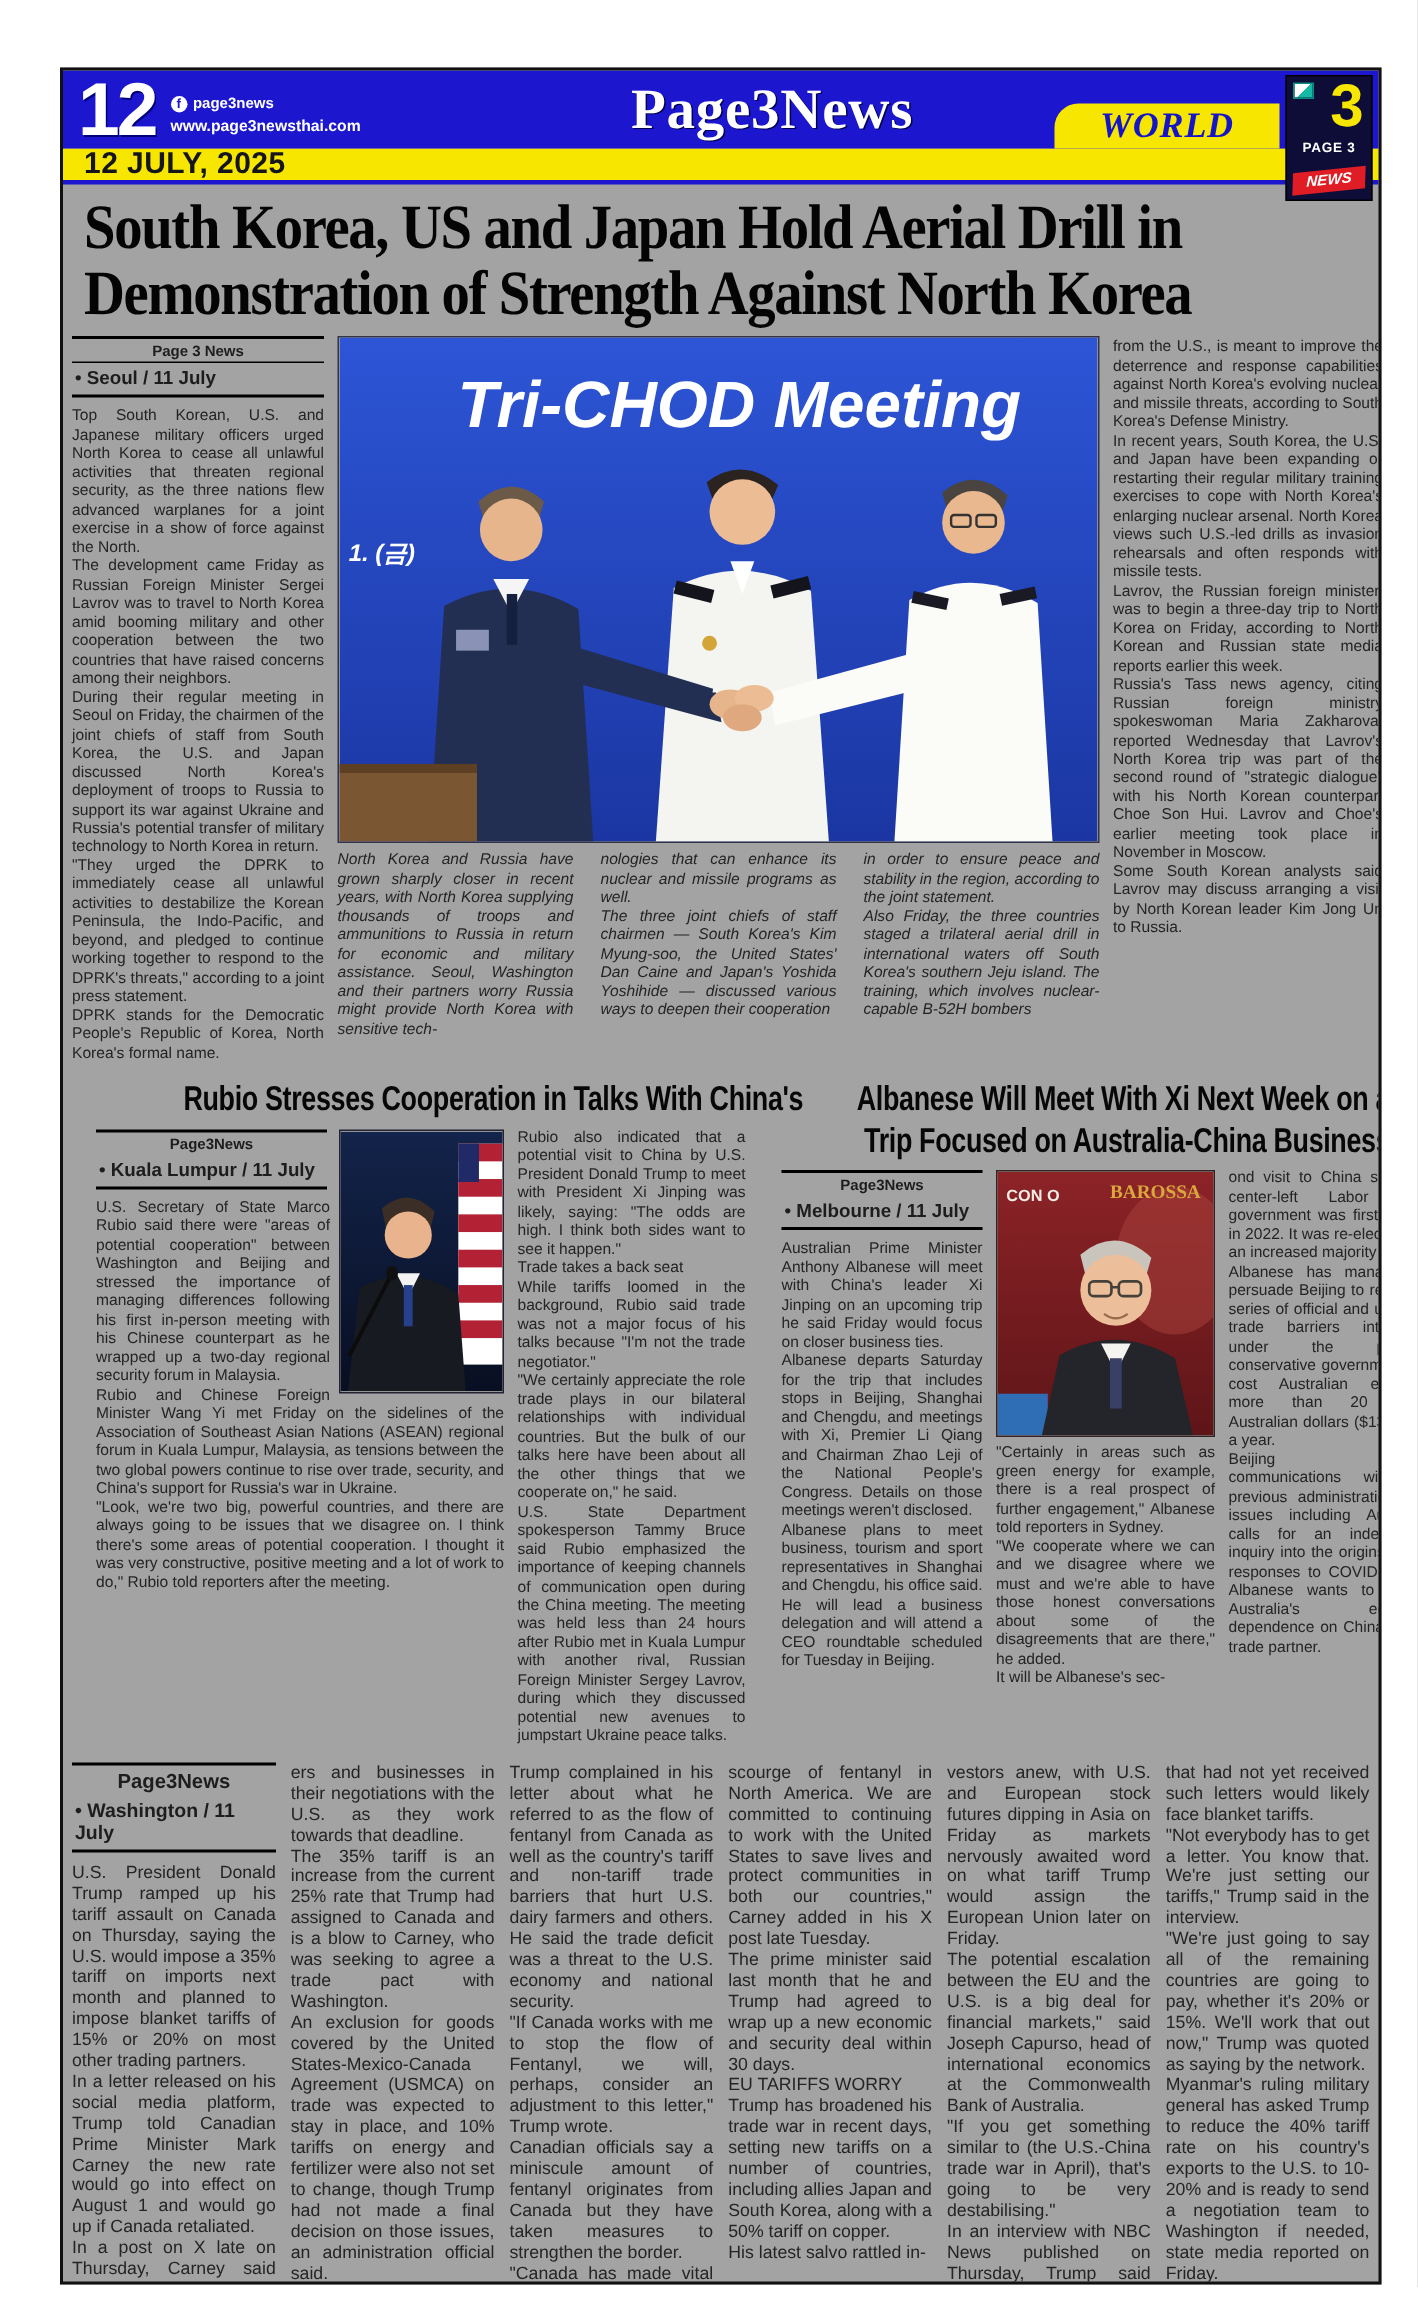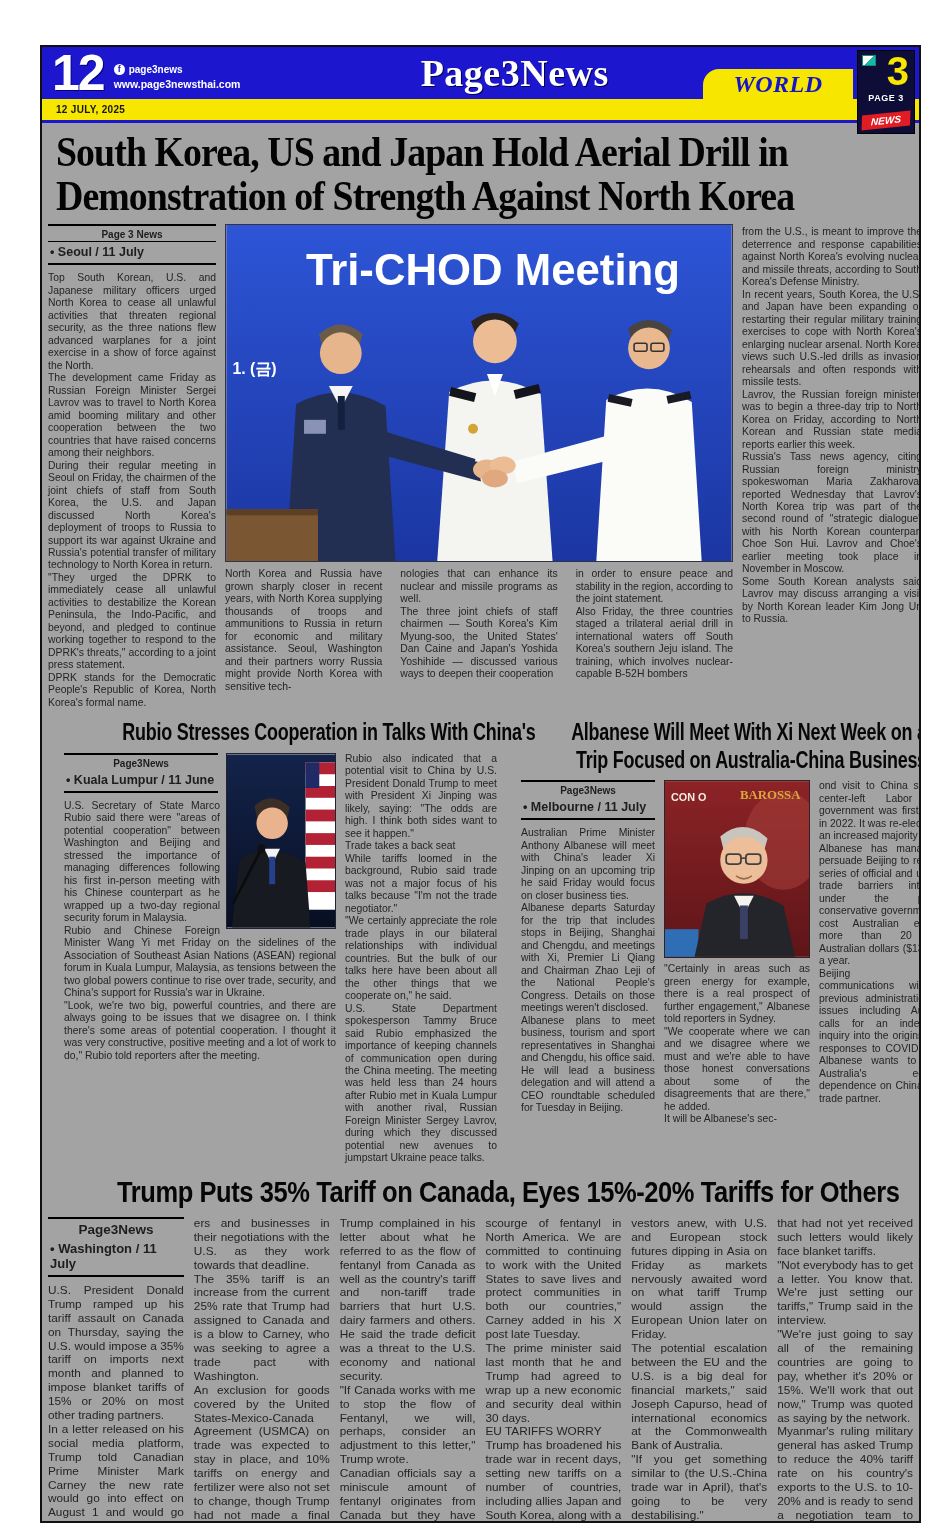--- a/index.html
+++ b/index.html
@@ -42,21 +42,21 @@
     display:flex; align-items:center; justify-content:center; padding: 0 18px;
   }
   .world-tab span {
     font-family:"Liberation Serif", serif; font-weight:bold; font-style:italic;
     color: var(--section_blue); font-size: 24px; letter-spacing: 0.5px;
   }
   .date-strip {
     height: 21px; background: var(--header_yellow);
     display:flex; align-items:center; padding-left: 14px;
   }
-  .date-strip span { font-weight:bold; font-size: 10px; color:#15151c; letter-spacing: 0.3px; }
+  .date-strip span { font-weight:bold; font-size: 20px; color:#15151c; letter-spacing: 0.3px; }
   .blue-rule { height: 3px; background: var(--header_blue); }
   .logo-box {
     position:absolute; top: 3px; right: 4px; width: 58px; height: 84px; z-index: 5;
     background: var(--logo_navy); border: 1px solid #000; padding: 2px;
   }
   .logo-flag { position:absolute; left:4px; top:4px; width: 14px; height: 11px;
     background: linear-gradient(135deg,#ffffff 50%, #18b8a6 50%); border:1px solid #0a8c7e; }
   .logo-3 { position:absolute; right: 5px; top: -2px; color: var(--header_yellow);
     font-weight:bold; font-size: 40px; line-height: 1.1; }
   .logo-page3 { position:absolute; left: 0; right: 0; top: 42px; text-align:center;
@@ -77,21 +77,21 @@
   .dlbox { border-top: 2.5px solid #000; border-bottom: 2.5px solid #000;
     padding: 2px 0 2px; margin-bottom: 7px; }
   .dlbox .src { font-weight: bold; font-size: 10px; text-align: center; padding: 1px 0; }
   .dlbox.midrule .src { border-bottom: 1.5px solid #000; }
   .dlbox .loc { font-weight: bold; font-size: 12.5px; padding: 3px 0 2px 2px; }
   .body-text { font-size: 10.4px; line-height: 1.2; text-align: justify;
     white-space: pre-line; color:#242424; }
   
   .row1 { display:flex; gap: 9px; padding: 4px 6px 0; }
   .r1-left { width: 168px; flex: none; }
-  .r1-center { width: 508px; flex: none; }
+  .r1-center { width: 508px; flex: none; font-style: italic; }
   .r1-right { width: 180px; flex: none; padding-top: 2px; }
   .lead-photo { width: 508px; height: 338px; display:block; border:1px solid #334; }
   .below-row { display:flex; gap: 18px; margin-top: 6px; }
   .below-row .bcol { flex: 1; }
   
   .row2 { display:flex; gap: 24px; padding: 8px 22px 0; }
   .half { width: 433px; flex: none; }
   .sub-hl { text-align: center; margin: 2px 0 6px; }
   .sub-hl .shl { display: block; line-height: 1.2; }
   .sub-hl .shl > span { display:inline-block; white-space:nowrap; transform: scaleX(0.78);
@@ -267,21 +267,21 @@
               <path d="M38 96 L46 112 L54 96 Z" fill="#f3f3f3"></path>
               <rect x="43" y="104" width="6" height="28" fill="#27408b"></rect>
             </g>
             <g>
               <line x1="6" y1="152" x2="34" y2="98" stroke="#0c0c0c" stroke-width="2.6"></line>
               <ellipse cx="35" cy="96" rx="4" ry="5" fill="#101010"></ellipse>
             </g>
           </svg>
           <div class="dlbox">
             <div class="src">Page3News</div>
-            <div class="loc">• Kuala Lumpur  / 11  June</div>
+            <div class="loc">• Kuala Lumpur  / 11  July</div>
           </div>
           <div class="body-text">U.S. Secretary of State Marco Rubio said there were "areas of potential cooperation" between Washington and Beijing and stressed the importance of managing differences following his first in-person meeting with his Chinese counterpart as he wrapped up a two-day regional security forum in Malaysia.
 Rubio and Chinese Foreign Minister Wang Yi met Friday on the sidelines of the Association of Southeast Asian Nations (ASEAN) regional forum in Kuala Lumpur, Malaysia, as tensions between the two global powers continue to rise over trade, security, and China's support for Russia's war in Ukraine.
 "Look, we're two big, powerful countries, and there are always going to be issues that we disagree on. I think there's some areas of potential cooperation. I thought it was very constructive, positive meeting and a lot of work to do," Rubio told reporters after the meeting.</div>
         </div>
         <div class="rubio-colB body-text">Rubio also indicated that a potential visit to China by U.S. President Donald Trump to meet with President Xi Jinping was likely, saying: "The odds are high. I think both sides want to see it happen."
 Trade takes a back seat
 While tariffs loomed in the background, Rubio said trade was not a major focus of his talks because "I'm not the trade negotiator."
 "We certainly appreciate the role trade plays in our bilateral relationships with individual countries. But the bulk of our talks here have been about all the other things that we cooperate on," he said.
 U.S. State Department spokesperson Tammy Bruce said Rubio emphasized the importance of keeping channels of communication open during the China meeting. The meeting was held less than 24 hours after Rubio met in Kuala Lumpur with another rival, Russian Foreign Minister Sergey Lavrov, during which they discussed potential new avenues to jumpstart Ukraine peace talks.</div>
@@ -333,23 +333,20 @@
 It will be Albanese's sec-</div>
         </div>
         <div class="alb-c3 body-text">ond visit to China since his center-left Labor Party government was first elected in 2022. It was re-elected with an increased majority in May.
 Albanese has managed to persuade Beijing to remove a series of official and unofficial trade barriers introduced under the previous conservative government that cost Australian exporters more than 20 billion Australian dollars ($13 billion) a year.
 Beijing severed communications with the previous administration over issues including Australian calls for an independent inquiry into the origins of and responses to COVID-19. But Albanese wants to reduce Australia's economic dependence on China, a free trade partner.</div>
       </div>
     </article>
   </section>
 
   <section class="row3">
-    <div class="trump-hl">
-      <span>Trump Puts 35% Tariff on Canada, Eyes 15%-20% Tariffs for Others</span>
-    </div>
     <div class="trump-cols">
       <div class="tcol">
         <div class="dlbox">
           <div class="src">Page3News</div>
           <div class="loc">• Washington  / 11  July</div>
         </div>
         <div class="body-text">U.S. President Donald Trump ramped up his tariff assault on Canada on Thursday, saying the U.S. would impose a 35% tariff on imports next month and planned to impose blanket tariffs of 15% or 20% on most other trading partners.
 In a letter released on his social media platform, Trump told Canadian Prime Minister Mark Carney the new rate would go into effect on August 1 and would go up if Canada retaliated.
 In a post on X late on Thursday, Carney said his government will continue to defend Canadian work-</div>
       </div>

